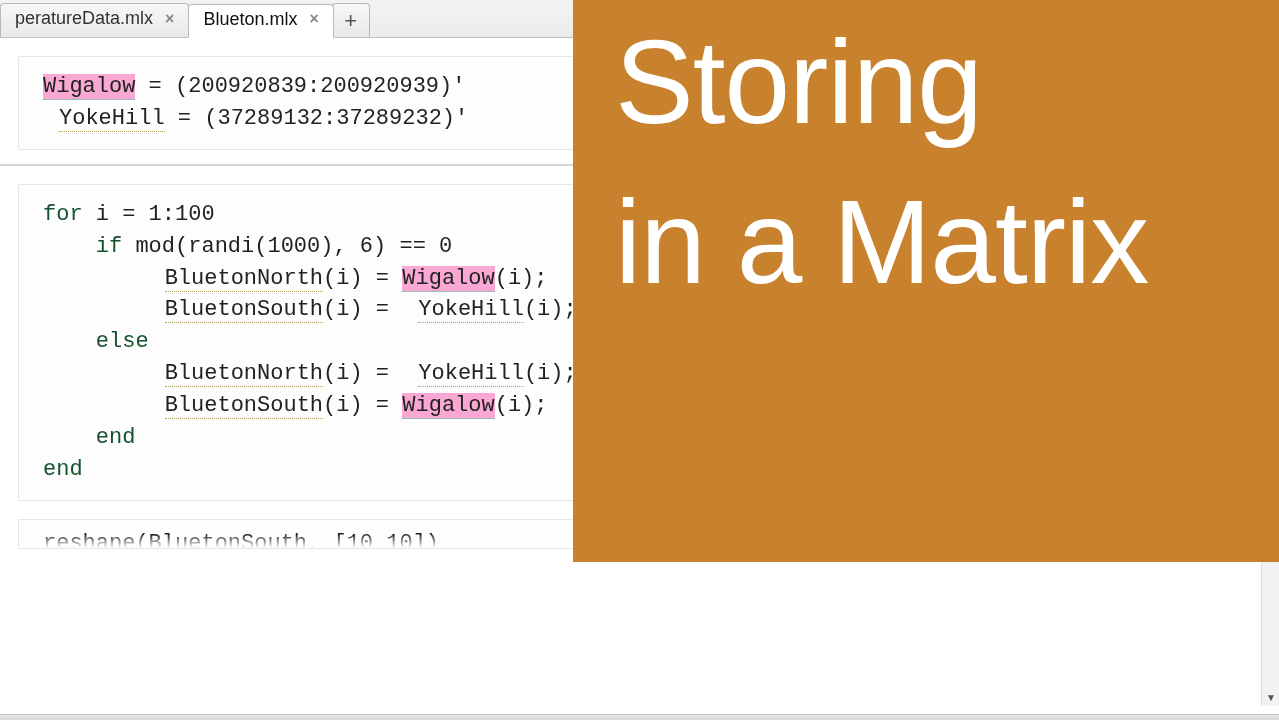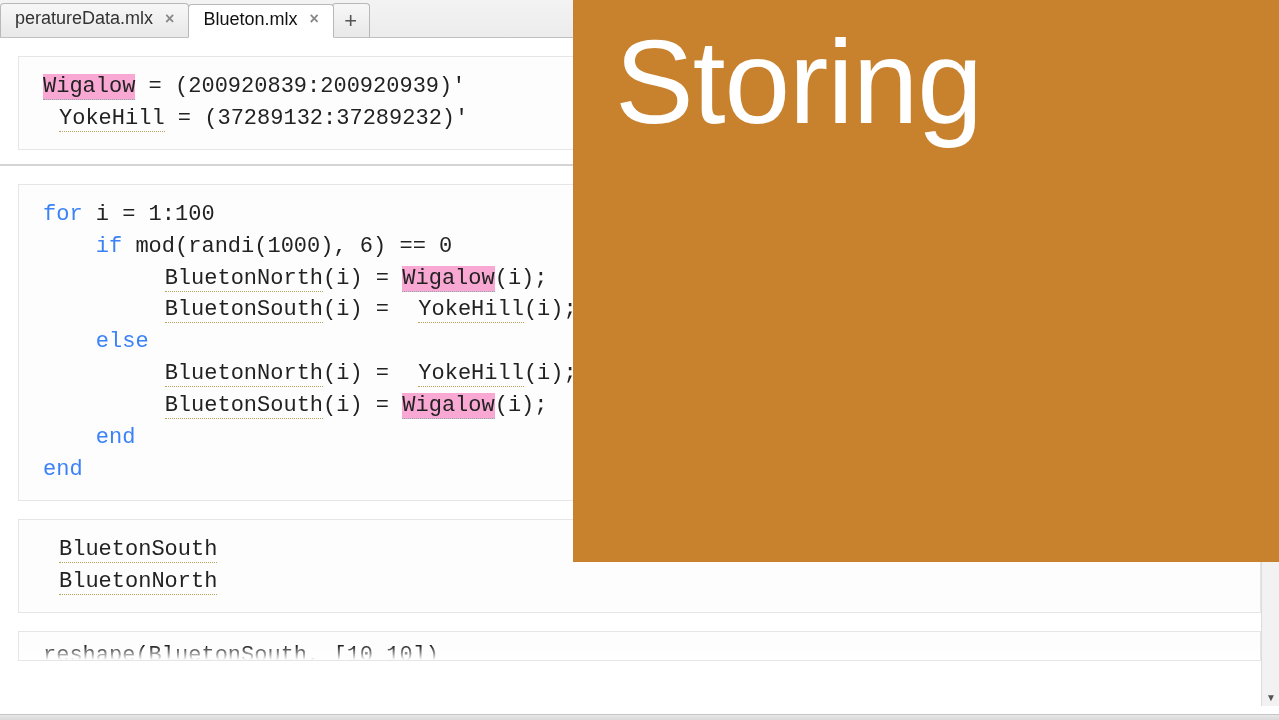--- a/index.html
+++ b/index.html
@@ -72,21 +72,21 @@
     font-size: 22px;
     line-height: 1.45;
     color: #222;
     white-space: pre;
   }
   .sep {
     margin: 14px 0 0 0;
     border: none;
     border-top: 2px solid #d4d4d4;
   }
-  .kw   { color: #3b82f6; }
+  .kw   { color: #14532d; }
   .hl   { background: #f9a8d4; border-bottom:1px dotted #8aa; }
   .uvar { border-bottom: 1px dotted #b5a35a; margin-left: 16px; } 
 
   
   .cell.cut { height: 30px; overflow:hidden; padding-top:8px; padding-bottom:0; position:relative;}
   .cell.cut::after{
     content:""; position:absolute; left:0;right:0;bottom:0;height:14px;
     background:linear-gradient(rgba(255,255,255,0),#fff);
   }
 
@@ -162,34 +162,33 @@
     <div class="cell"><span class="kw">for</span><span> i = 1:100</span>
     <span class="kw">if</span><span> mod(randi(1000), 6) == 0</span>
         <span class="uvar">BluetonNorth</span><span>(i) = </span><span class="hl">Wigalow</span><span>(i);</span>
         <span class="uvar">BluetonSouth</span><span>(i) = </span><span class="uvar">YokeHill</span><span>(i);</span>
     <span class="kw">else</span>
         <span class="uvar">BluetonNorth</span><span>(i) = </span><span class="uvar">YokeHill</span><span>(i);</span>
         <span class="uvar">BluetonSouth</span><span>(i) = </span><span class="hl">Wigalow</span><span>(i);</span>
     <span class="kw">end</span>
 <span class="kw">end</span></div>
 
-    <div class="cell"><span class="uvar">BluetonSouth</span>
-<span class="uvar">BluetonNorth</span></div>
 
     <div class="cell cut"><span>reshape(BluetonSouth, [10 10])</span></div>
 
     <div class="vscroll">
       <div class="btn up">
           <span>▲</span>
         </div>
       <div class="btn down">
           <span>▼</span>
         </div>
     </div>
   </div>
 
   <div class="statusbar"></div>
 
   <div class="overlay">
     <div class="t1">Storing</div>
+    <div class="t3">in a Matrix</div>
   </div>
 
 </div>
 
 </body></html>

